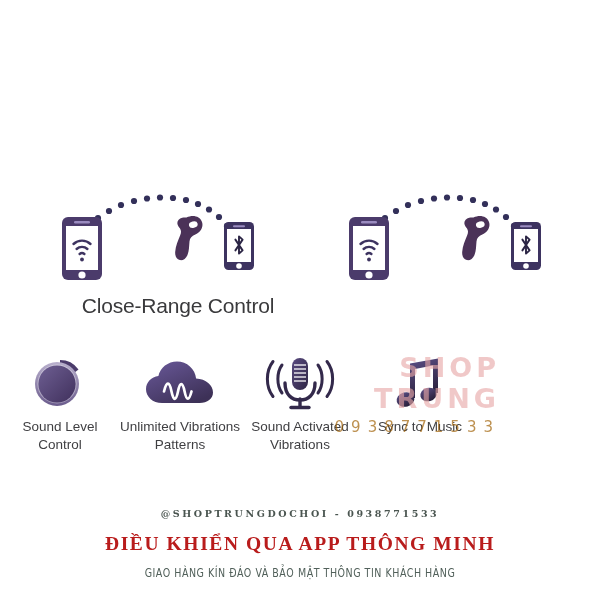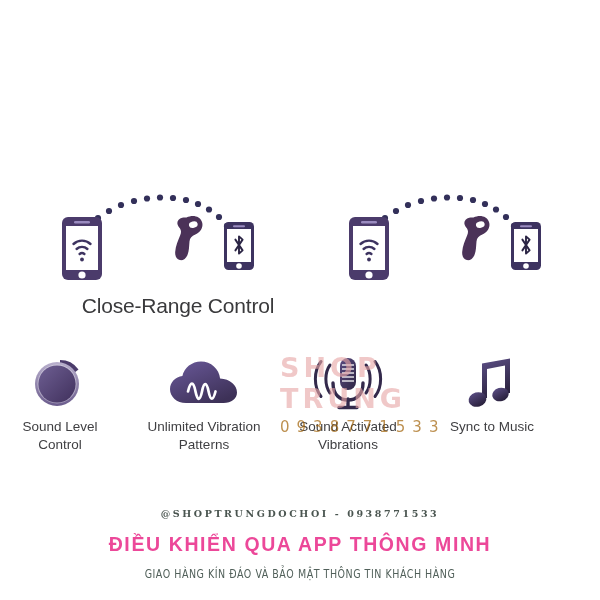--- a/index.html
+++ b/index.html
@@ -46,21 +46,20 @@
     letter-spacing: -0.2px;
     font-family: "Liberation Sans", "DejaVu Sans", sans-serif;
   }
 
   
   .features {
     position: absolute;
     top: 352px; left: 0;
     width: 600px; height: 120px;
     display: flex;
-    gap: 24px;
   }
   .feature {
     position: relative;
     width: 120px;
     display: flex;
     flex-direction: column;
     align-items: center;
   }
   .feature-icon {
     height: 62px;
@@ -76,21 +75,21 @@
     line-height: 1.32;
     color: #3f3f42;
     white-space: pre-line;
   }
 
   
   .watermark {
     position: absolute;
     left: 280px; top: 352px;
     width: 220px;
-    text-align: left;
+    text-align: right;
     pointer-events: none;
     z-index: 5;
   }
   .wm-name {
     font-size: 27px;
     font-weight: bold;
     letter-spacing: 4px;
     color: #e8a8a8;
     opacity: .62;
     font-family: "DejaVu Sans", sans-serif;
@@ -116,22 +115,22 @@
     letter-spacing: 2.6px;
     color: #4a5550;
     font-weight: bold;
     font-family: "DejaVu Serif", serif;
   }
   .footer-heading {
     margin-top: 14px;
     font-size: 19.5px;
     font-weight: bold;
     letter-spacing: 1.6px;
-    color: #ec4899;
-    font-family: Liberation Sans, sans-serif;
+    color: #b91c1c;
+    font-family: Liberation Serif, serif;
   }
   .footer-sub {
     margin-top: 11px;
     font-size: 12px;
     letter-spacing: 0.6px;
     color: #51605a;
     font-family: "DejaVu Sans Condensed", "DejaVu Sans", sans-serif;
     transform: scaleX(0.88);
   }
 </style>
@@ -294,21 +293,21 @@
               <stop offset="100%" stop-color="#3d3157"></stop>
             </linearGradient>
           </defs>
           <path d="M18,48 C8.6,48 2,41.6 2,34.2 C2,27.4 7.4,21.8 14.4,21.1
                    C16.2,12.6 23.9,6.5 33,6.5 C43,6.5 51.2,13.9 52.1,23.6
                    C62,24 69,30.2 69,37.6 C69,44 63.4,48 55.6,48 Z" fill="url(#cloudGrad)"></path>
           <path d="M20,36.5 C22.5,26 25.5,26.2 27.5,36.5 C29.5,46.5 32,46 34,36.5
                    C36,26.5 38.6,26.8 40.6,36.5 C42.6,46.2 45,46 47.5,36.5" fill="none" stroke="#ffffff" stroke-width="2.7" stroke-linecap="round" stroke-linejoin="round"></path>
         </svg>
       </div>
-      <div class="feature-label">Unlimited Vibration
+      <div class="feature-label">Unlimited Vibrations
 Patterns</div>
     </div>
 
     <div class="feature">
       <div class="feature-icon">
         <svg width="78" height="58" viewBox="0 0 78 58">
           <defs>
             <linearGradient id="micGrad" x1="0" y1="0" x2="1" y2="1">
               <stop offset="0%" stop-color="#5a4b80"></stop>
               <stop offset="100%" stop-color="#2e2544"></stop>

